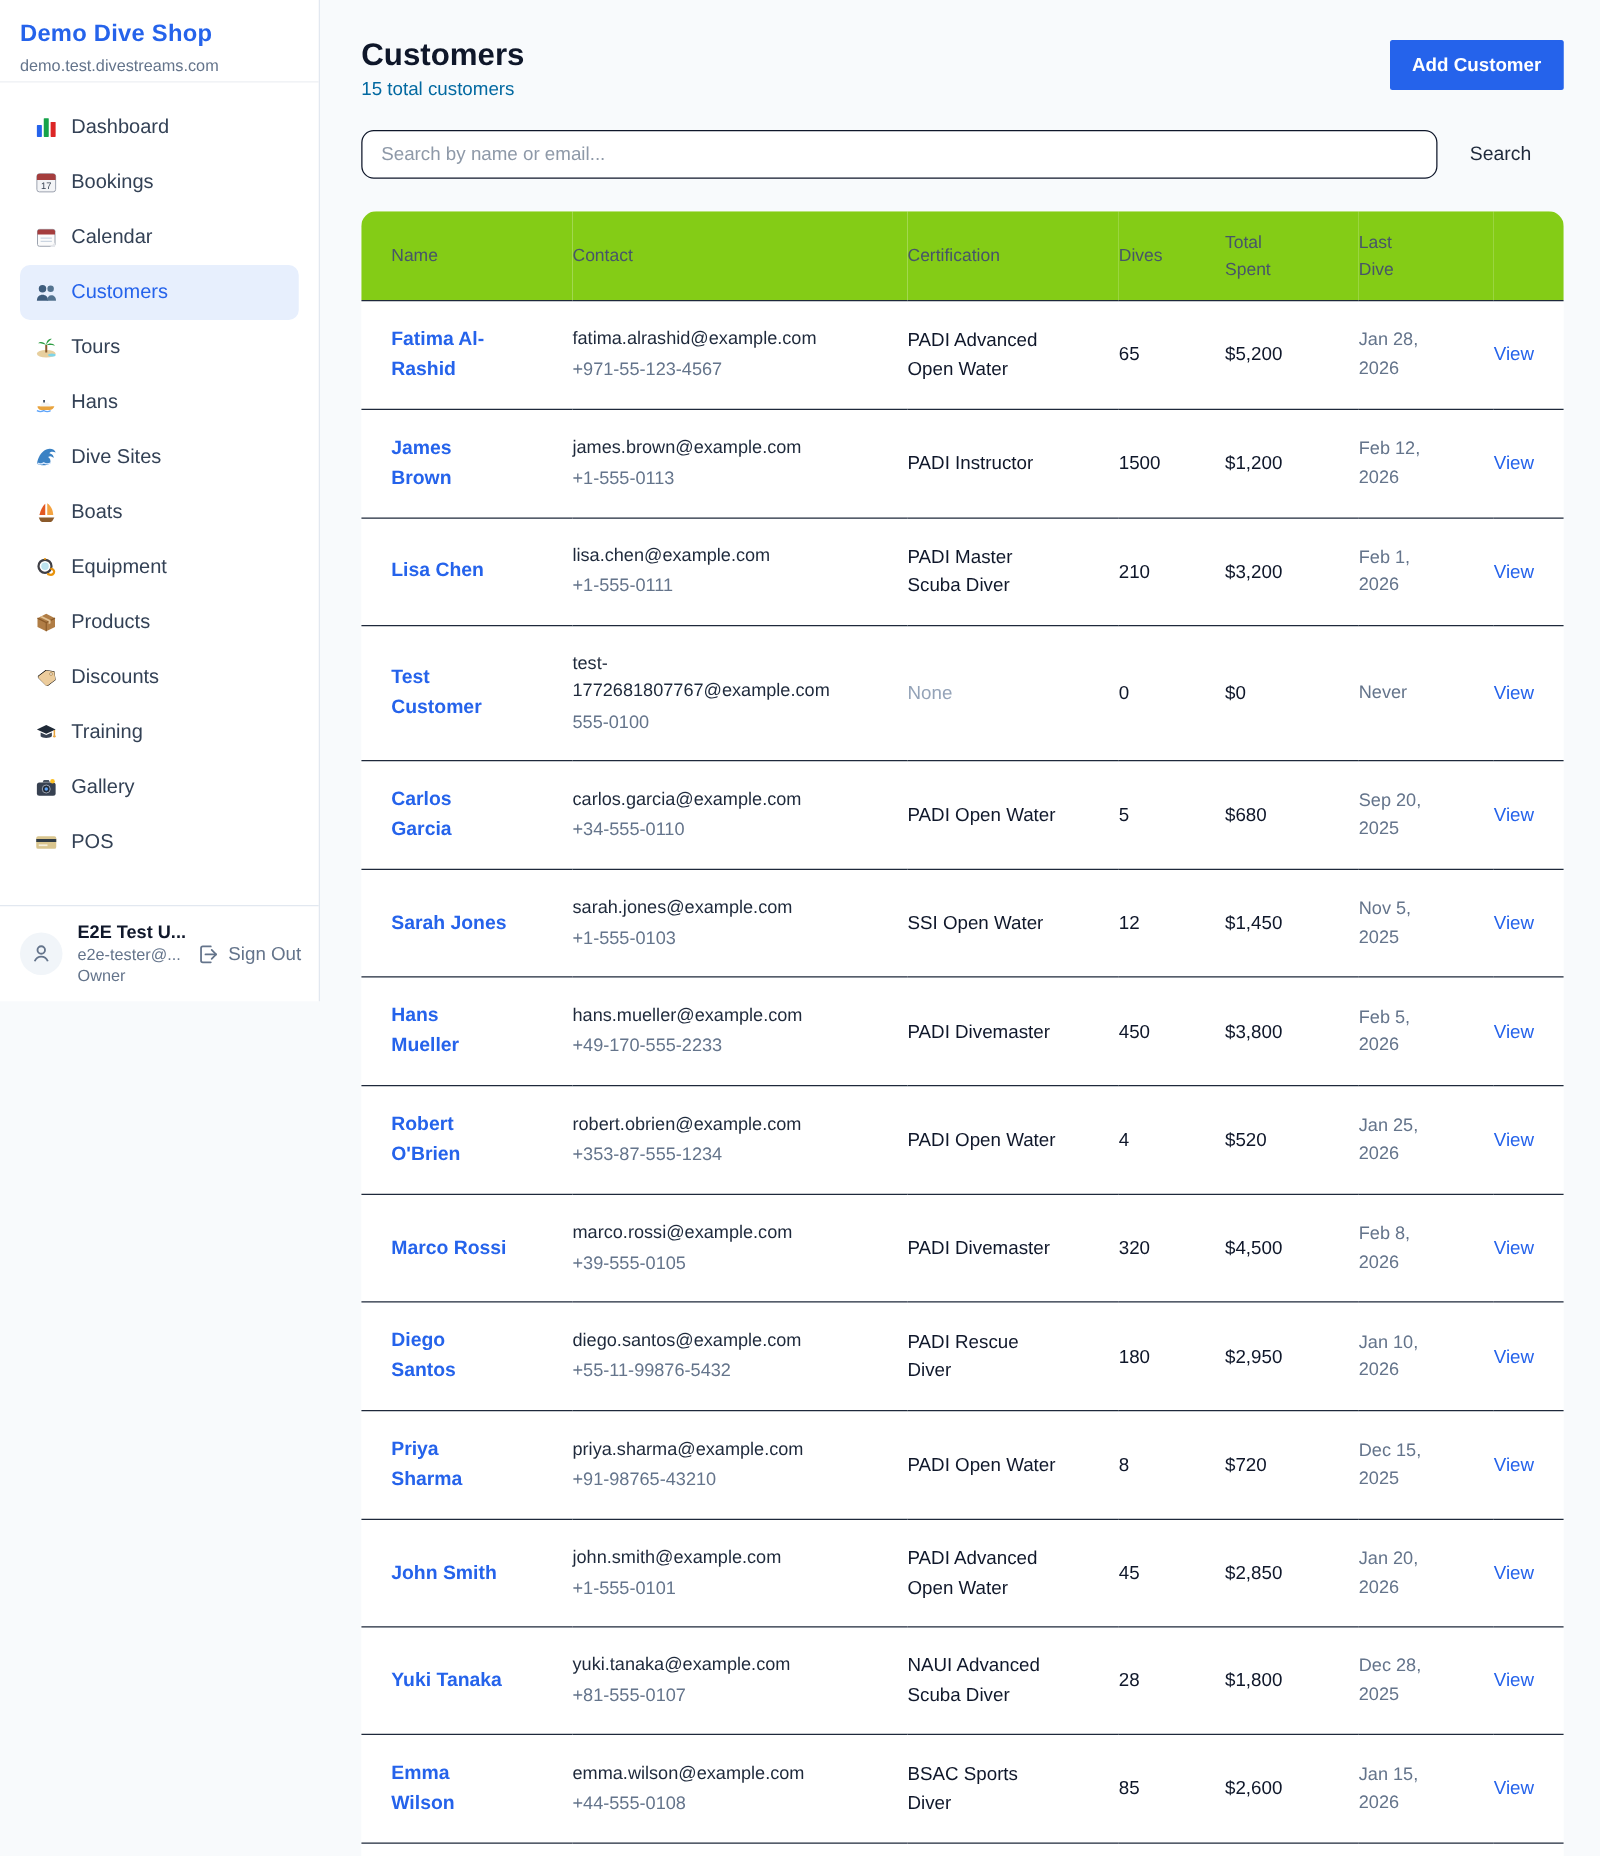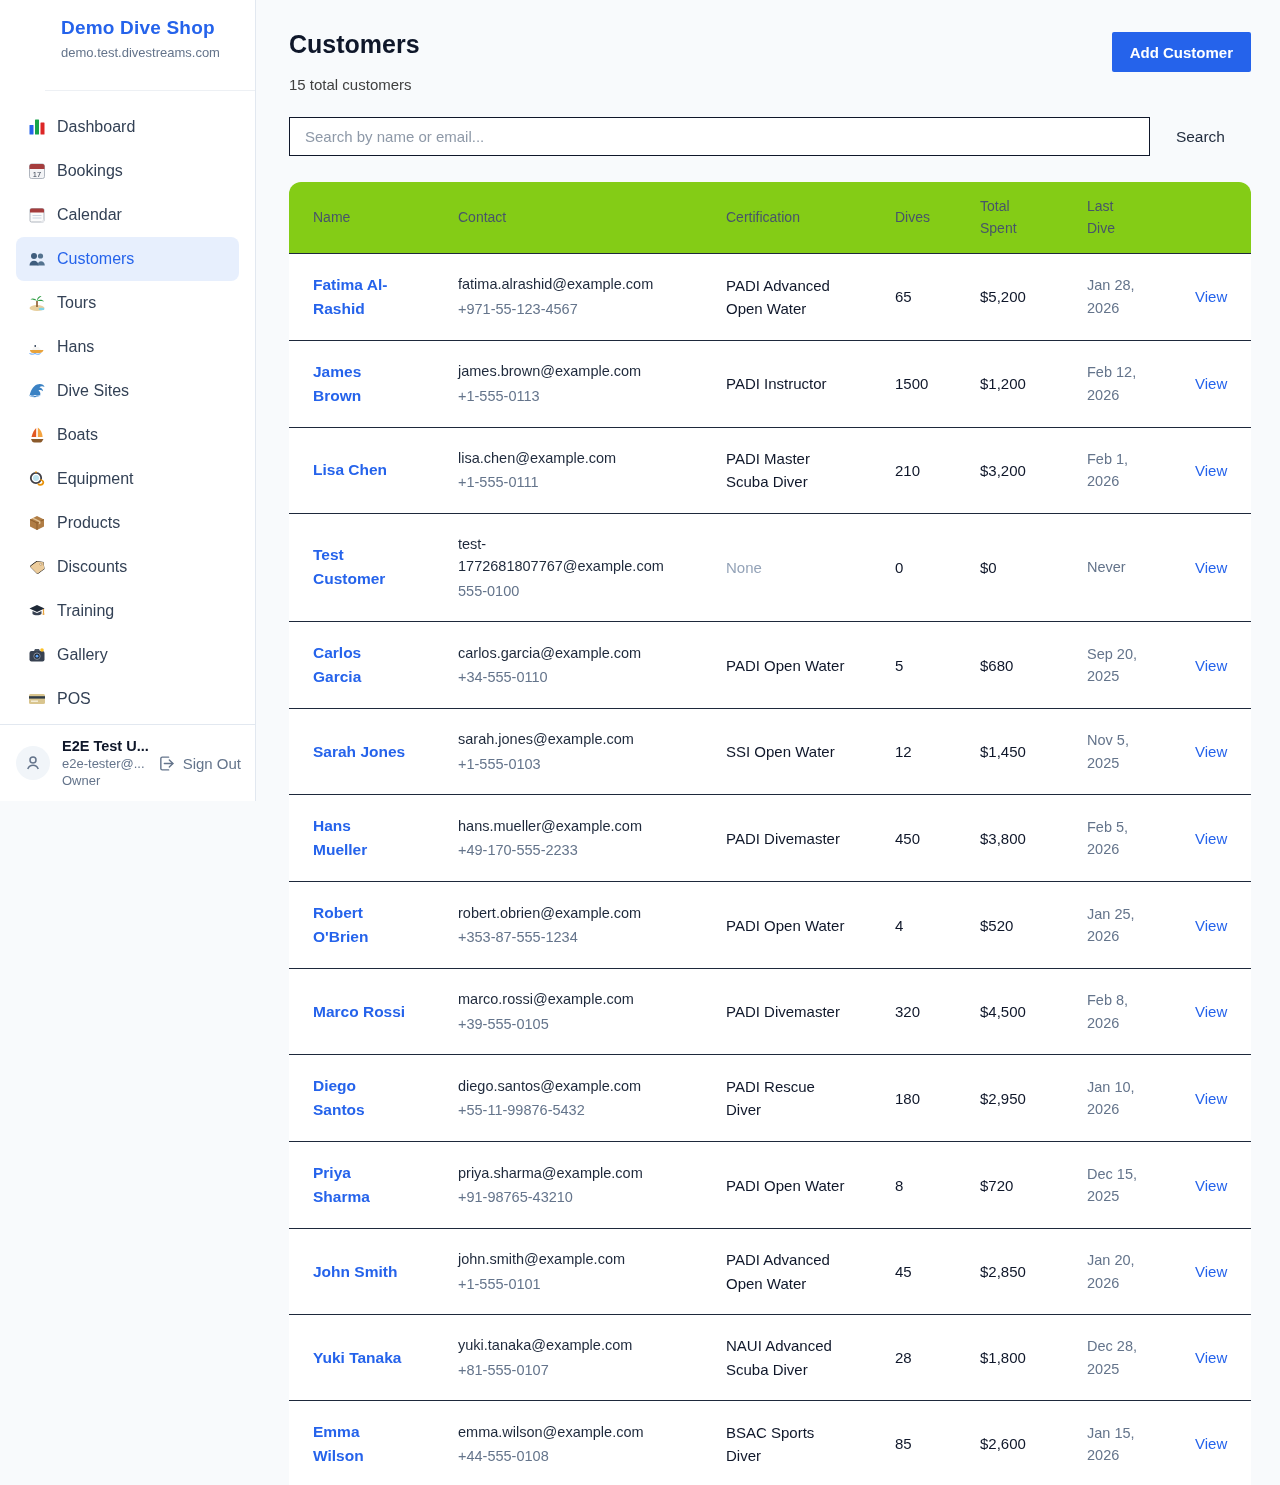--- a/index.html
+++ b/index.html
@@ -12,21 +12,21 @@
     position:relative;
   }
 
   
   .sidebar {
     position:absolute; left:0; top:0;
     width:256px; height:801px;
     background:#fff;
     border-right:1px solid var(--border-light,#e2e8f0);
   }
-  .shop-header { padding:17px 16px 30px 16px; border-bottom:1px solid #edf0f4;margin-left:45px; }
+  .shop-header { padding:17px 16px 5px 16px; border-bottom:1px solid #edf0f4; }
   .shop-name { font-size:19px; font-weight:bold; color:var(--accent,#2563eb); letter-spacing:.2px; }
   .shop-domain { font-size:13px; color:var(--text-gray,#64748b); margin-top:6px; }
   .nav { padding:14px 16px; }
   .nav-item {
     display:flex; align-items:center; gap:11px;
     height:44px; padding:0 12px; border-radius:8px;
     font-size:16px; color:#334155; cursor:pointer;
   }
   .nav-item.active { background:var(--accent-soft,#e7effd); color:var(--accent,#2563eb); }
   .nav-icon { width:18px; height:18px; flex:0 0 18px; display:inline-flex; }
@@ -50,32 +50,32 @@
     display:flex; align-items:center; gap:8px;
     background:none; border:none; padding:0;
     font-family:inherit; font-size:15px; color:var(--text-gray,#64748b);
     cursor:pointer; white-space:nowrap;
   }
 
   
   .main { margin-left:256px; padding:30px 29px 28px 33px; }
   .page-head { display:flex; justify-content:space-between; align-items:flex-start; margin-bottom:24px; }
   .page-title { font-size:25px; font-weight:bold; margin:0; color:#0f172a; }
-  .page-subtitle { font-size:15px; color:#404040; margin-top:17px; }
+  .page-subtitle { font-size:15px; color:#0369a1; margin-top:4px; }
   .btn-primary {
     background:var(--accent,#2563eb); color:#fff;
     font-family:inherit; font-size:15px; font-weight:bold;
     border:none; border-radius:2px; padding:4px 18px; height:40px; margin-top:2px;
     cursor:pointer;
   }
 
   .search-row { display:flex; align-items:center; margin-bottom:26px; }
   .search-input {
     flex:1; height:39px;
-    border:1.5px solid #0f172a; border-radius:0;
+    border:1.5px solid #0f172a; border-radius:10px;
     padding:0 15px; font-family:inherit; font-size:15px; color:#0f172a;
     background:#fff; outline:none;
   }
   .search-input::placeholder { color:#8e99a8; }
   .search-btn {
     background:none; border:none; padding:0 26px 0 26px;
     font-family:inherit; font-size:15.5px; color:#1e293b; cursor:pointer;
   }
 
   

